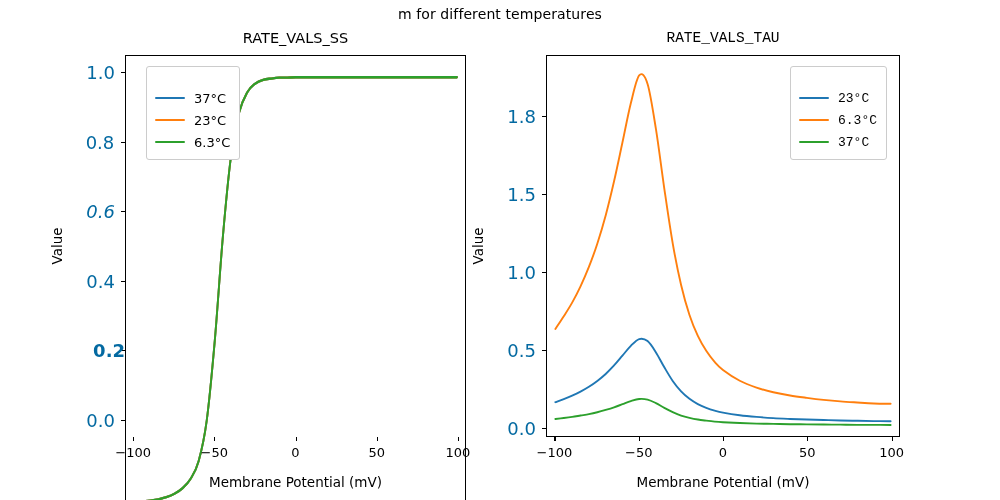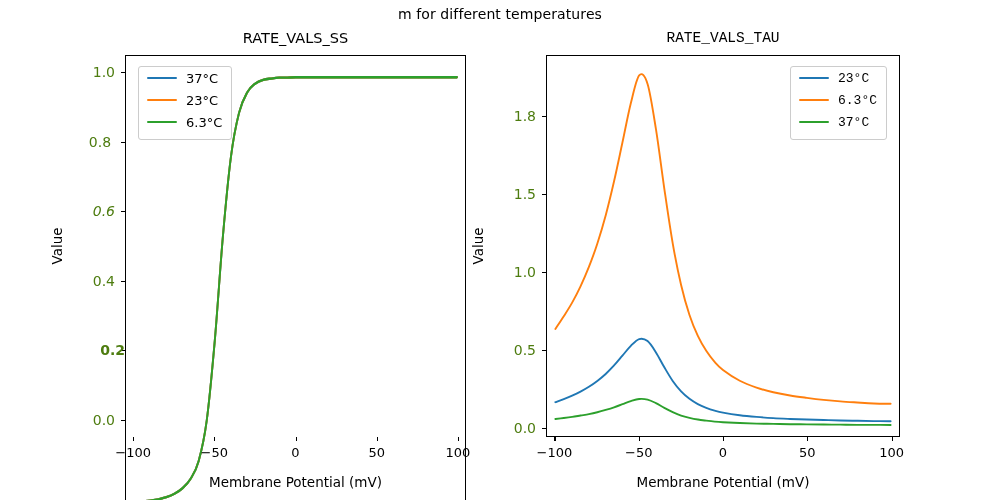--- a/index.html
+++ b/index.html
@@ -69,22 +69,22 @@
   }
   .xtick-label {
     position: absolute;
     font-size: 13px;
     color: #000000;
     text-align: center;
     transform: translateX(-50%);
   }
   .ytick-label {
     position: absolute;
-    font-size: 14px;
-    color: #4d7c0f;
+    font-size: 18px;
+    color: #0369a1;
     text-align: right;
     transform: translateY(-50%);
   }
   .tickmark-x {
     position: absolute;
     width: 1.1px;
     height: 4px;
     background: #000000;
   }
   .tickmark-y {
@@ -108,21 +108,22 @@
     white-space: nowrap;
     transform-origin: 0 0;
     transform: rotate(-90deg);
   }
   .legend {
     position: absolute;
     box-sizing: border-box;
     border: 1px solid #cccccc;
     border-radius: 3px;
     background: #ffffff;
-    padding: 0 9px 6px 8px;
+    padding: 20px 9px 6px 8px;
+    margin-left: 8px;
   }
   .legend-row {
     display: flex;
     align-items: center;
     height: 22px;
   }
   .legend-swatch {
     width: 30px;
     height: 2.2px;
     margin-right: 9px;

